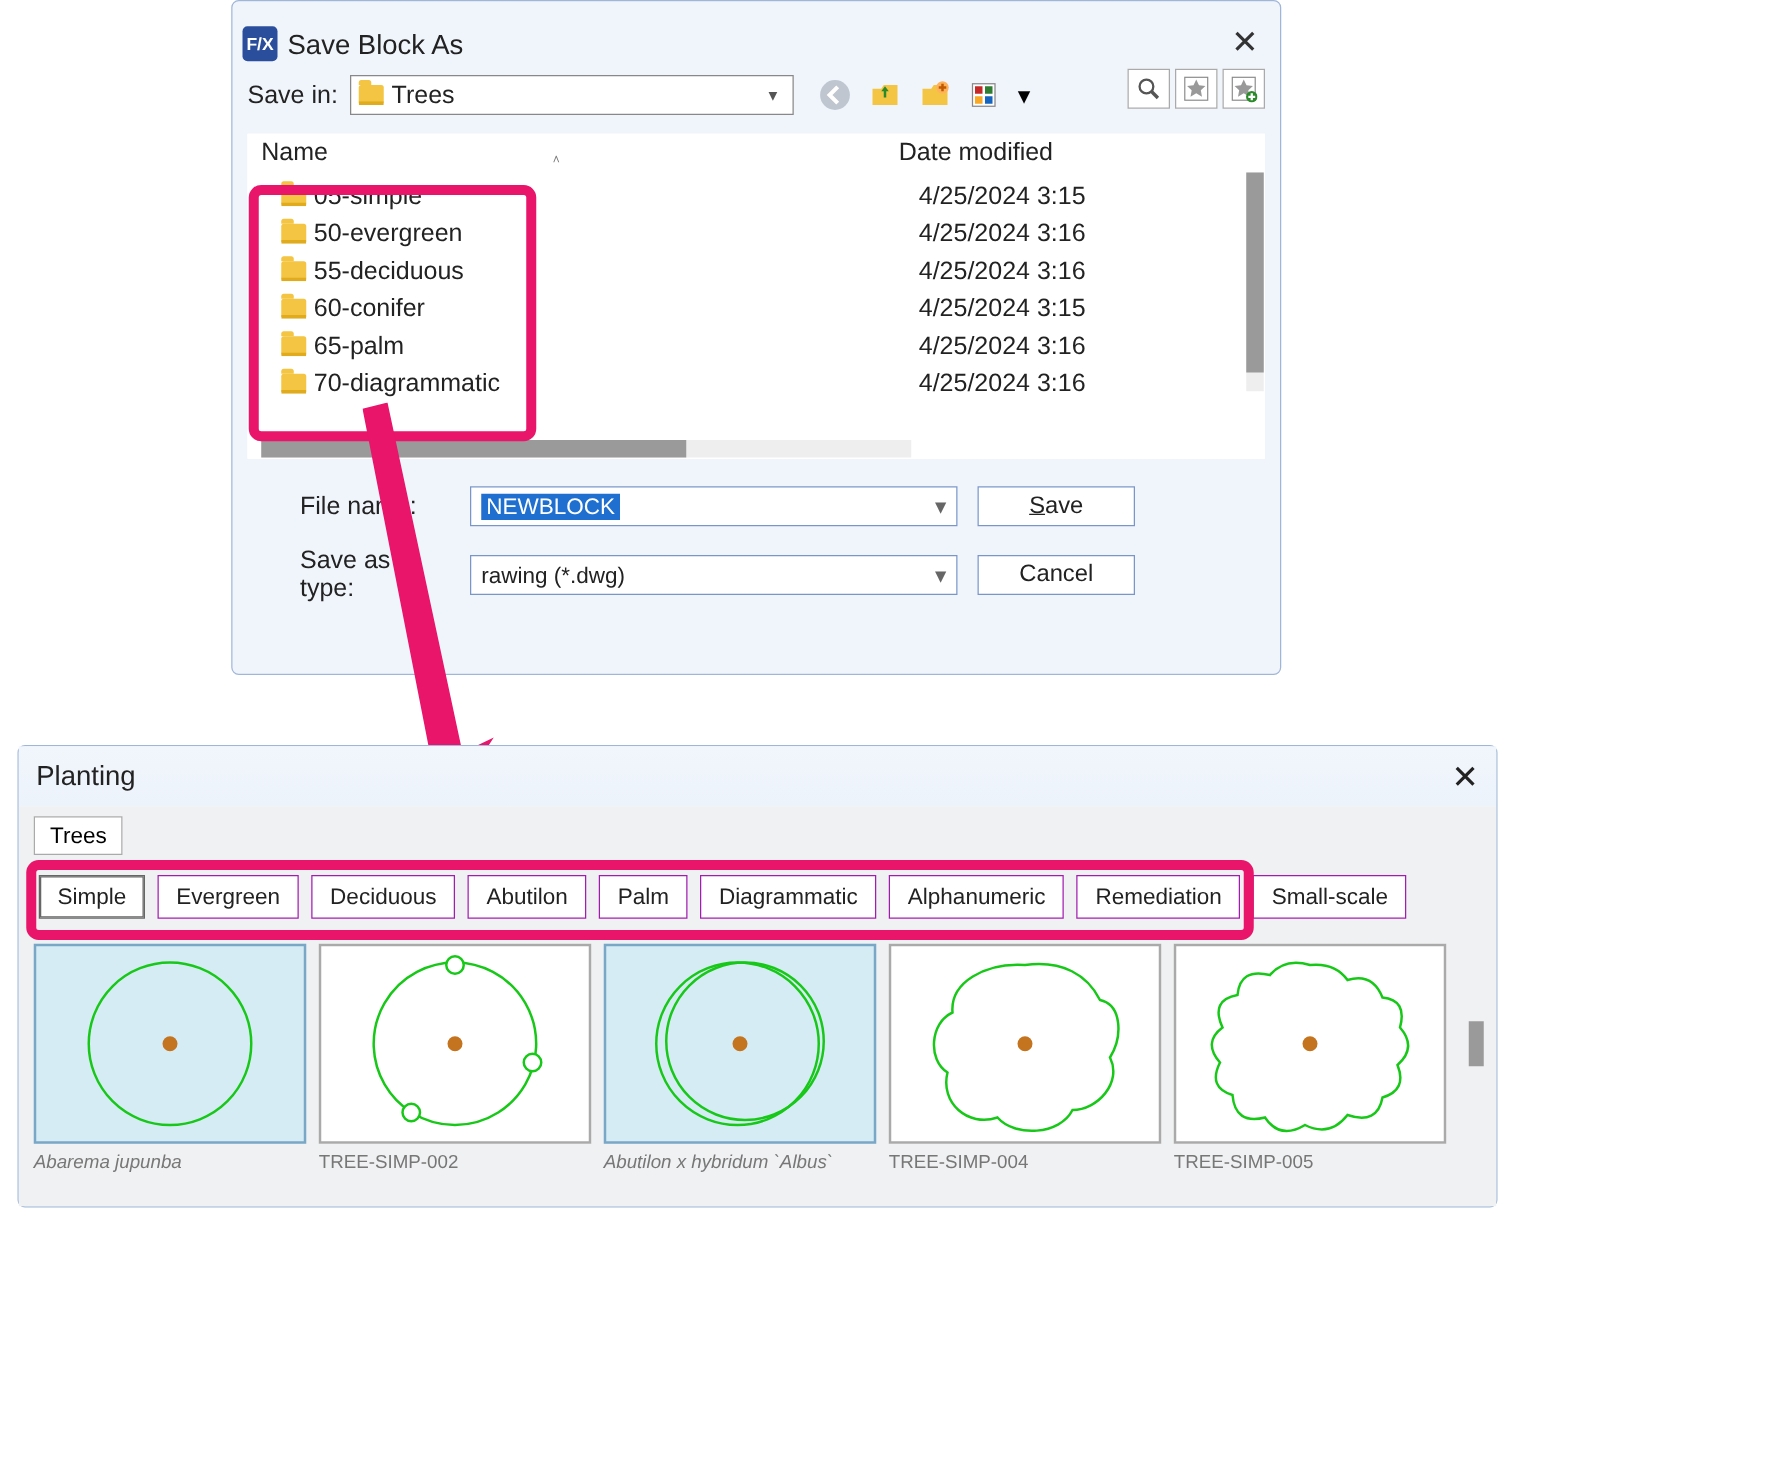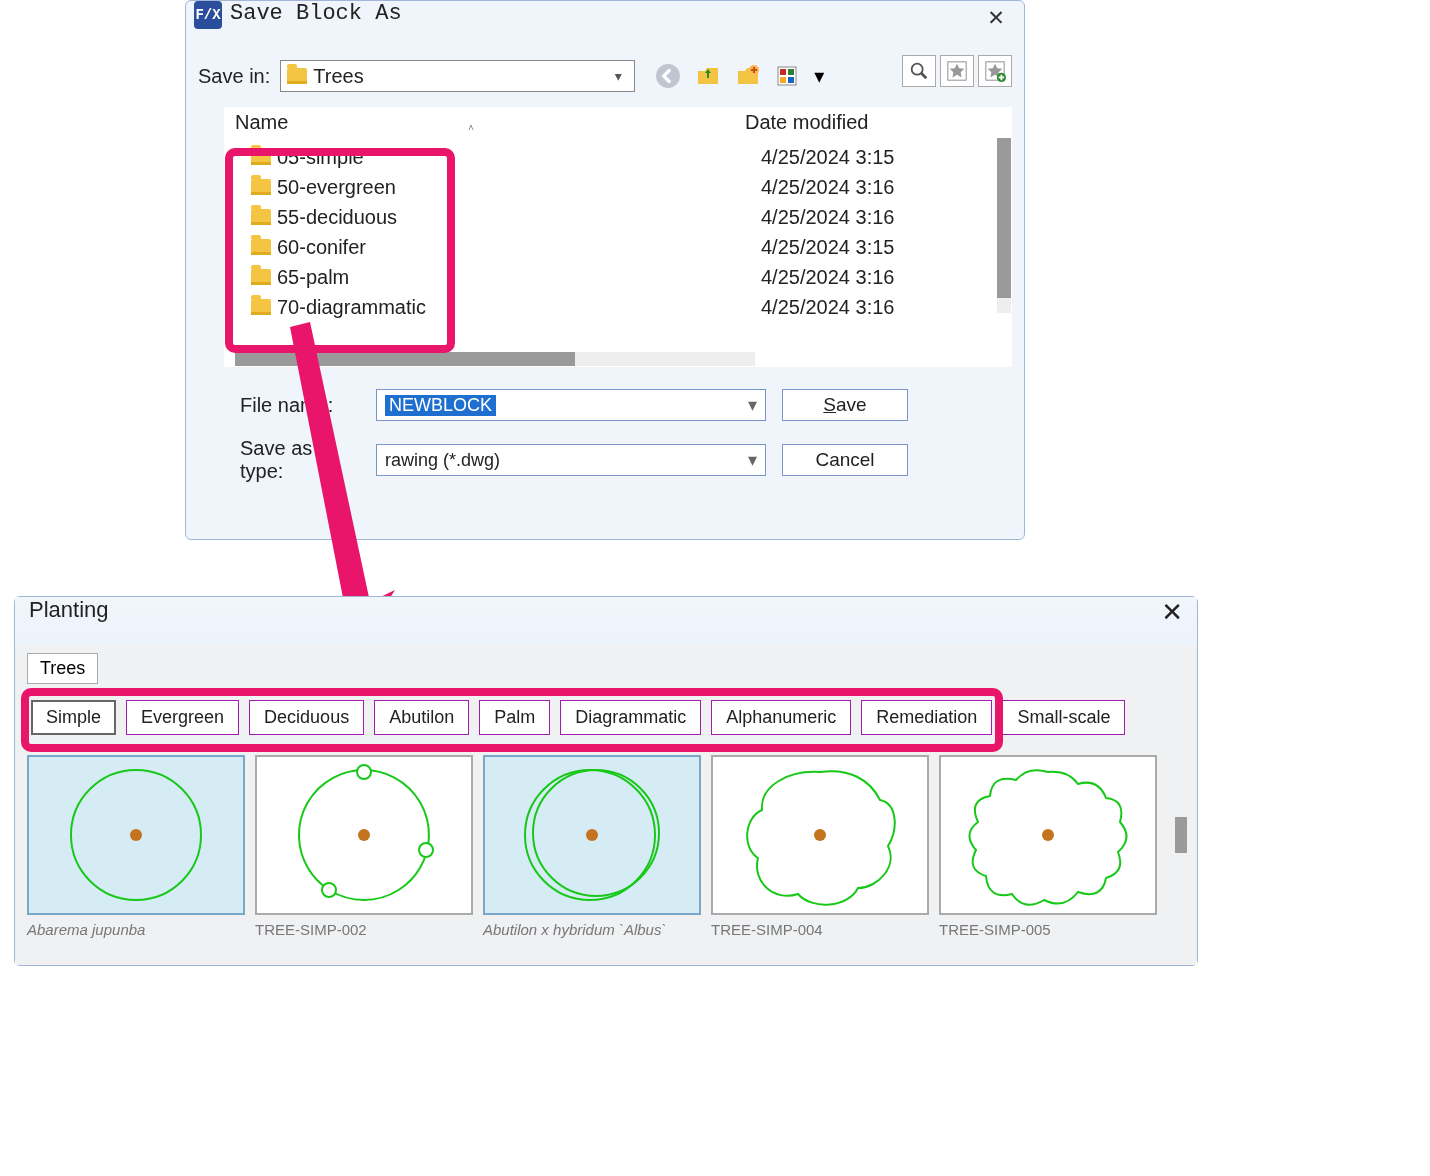--- a/index.html
+++ b/index.html
@@ -14,23 +14,23 @@
   .dlg-save {
     position: absolute;
     left: 185px; top: 0;
     width: 840px; height: 540px;
     border: 1px solid #a0b6d8;
     border-radius: 6px;
     background: linear-gradient(#f0f5fc, #f0f5fc);
   }
   .dlg-titlebar {
     height: 48px;
-    display:flex; align-items:flex-start;
+    display:flex; align-items:flex-end;
     padding: 0 8px;
-    font-size: 22px; color:#222;font-family:Liberation Mono, monospace;
+    font-size: 22px; color:#222;
   }
   .dlg-titlebar .fx-logo {
     width: 28px; height: 28px;
     background:#2b4e9c;
     color:#fff; font-size:14px; font-weight:bold;
     display:flex; align-items:center; justify-content:center;
     border-radius:4px;
     margin-right:8px;
   }
   .dlg-titlebar .title-text { flex:1; }
@@ -87,21 +87,20 @@
   }
   .savein-row .spacer { flex:1; }
 
   
   .filelist {
     margin-top:10px;
     background:#fff;
     border:1px solid #fff;
     height:260px;
     position:relative;
-    margin-left:26px;
   }
   .filelist-header {
     display:flex; font-size:20px; color:#222;
     height:30px; align-items:center;
     padding-left:10px;
     border-bottom:1px solid #fff;
   }
   .filelist-header .col-name { width:510px; position:relative;}
   .filelist-header .col-name .sort-caret {
     position:absolute; left:230px; top:10px;
@@ -179,21 +178,21 @@
   
   .dlg-plant {
     position:absolute;
     left:14px; top:596px;
     width:1184px; height:370px;
     border:1px solid #a0b6d8;
     border-radius:6px;
     background:#fbfcfe;
   }
   .dlg-plant .pl-titlebar {
-    height:48px; display:flex; align-items:flex-start;
+    height:48px; display:flex; align-items:center;
     padding:0 14px; font-size:22px; color:#222;
     background:linear-gradient(#f1f6fc,#edf3fb);
   }
   .dlg-plant .pl-titlebar .ttl { flex:1; }
   .dlg-plant .pl-body { padding:8px 12px; background:#f0f1f3; height:calc(100% - 48px); }
   .tab-trees {
     display:inline-block;
     border:1px solid #aaa;
     background:#fff;
     padding:4px 12px;

